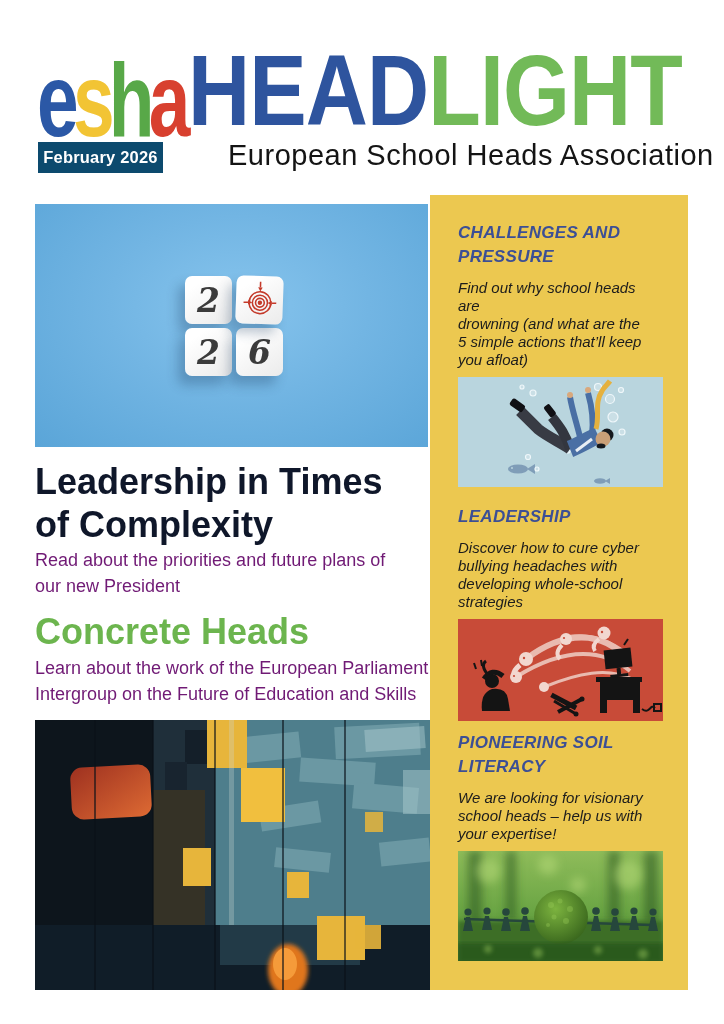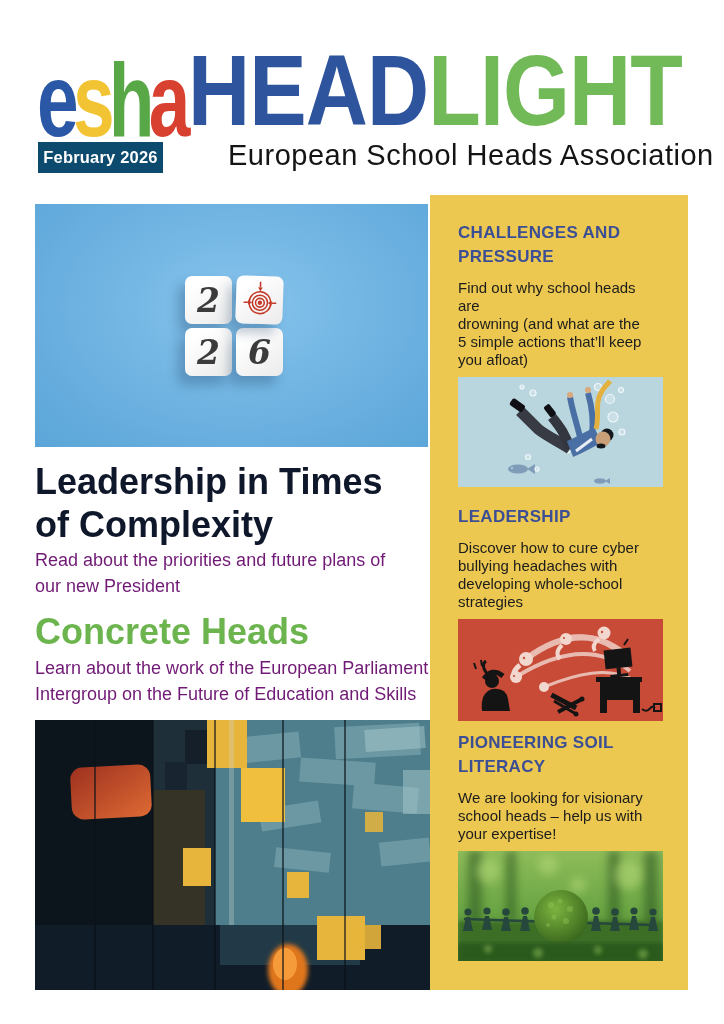--- a/index.html
+++ b/index.html
@@ -36,21 +36,21 @@
   .feature-title.blue{top:460px;color:#0f172a;}
   .feature-title.green{top:610px;color:#6cb54e;}
   .feature-desc{position:absolute;left:35px;font-size:18px;color:#701a75;line-height:26px;white-space:nowrap;}
   .feature-desc.d1{top:547px;}
   .feature-desc.d2{top:655px;}
 
   .abstract-art{position:absolute;left:35px;top:720px;width:395px;height:270px;}
 
   
   .sidebar{position:absolute;left:430px;top:195px;width:258px;height:795px;background:#ecc850;
-           box-sizing:border-box;padding:26px 28px 0 28px;}
+           box-sizing:border-box;padding:26px 28px 0 28px;font-style:italic;}
   .side-title{font-size:17px;font-weight:bold;color:#3c4f95;line-height:24px;letter-spacing:.3px;}
   .side-title.s2{margin-top:18px;}
   .side-title.s3{margin-top:10px;}
   .side-body{margin-top:10px;font-size:15px;color:#1c1c1c;line-height:18px;}
   .side-fig{margin-top:8px;width:205px;display:block;line-height:0;}
   svg{display:block;}
 </style>
 </head>
 <body>
 

